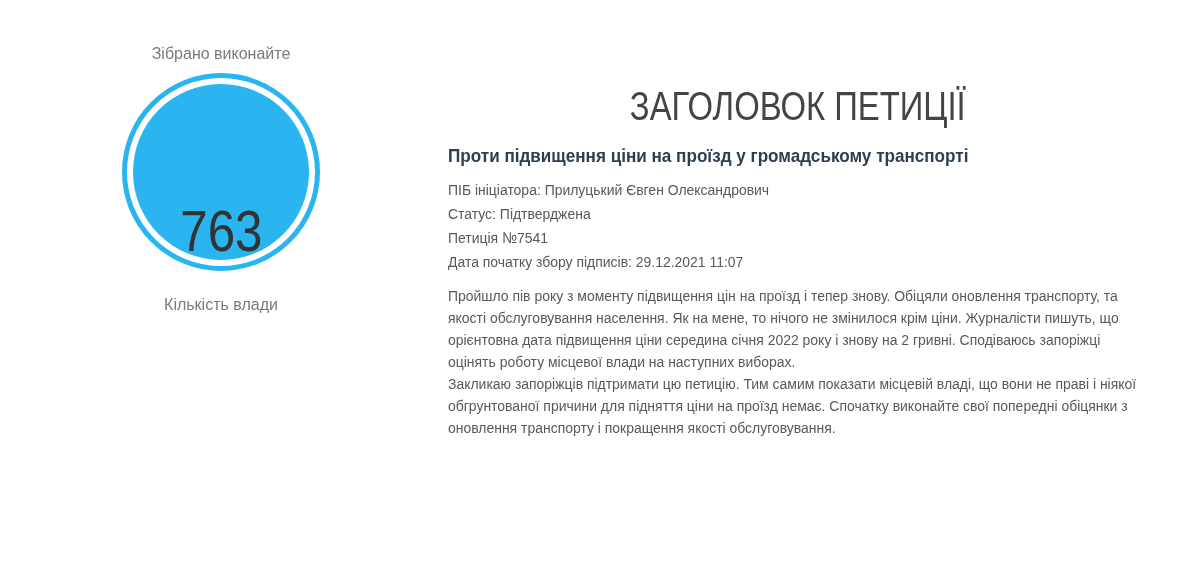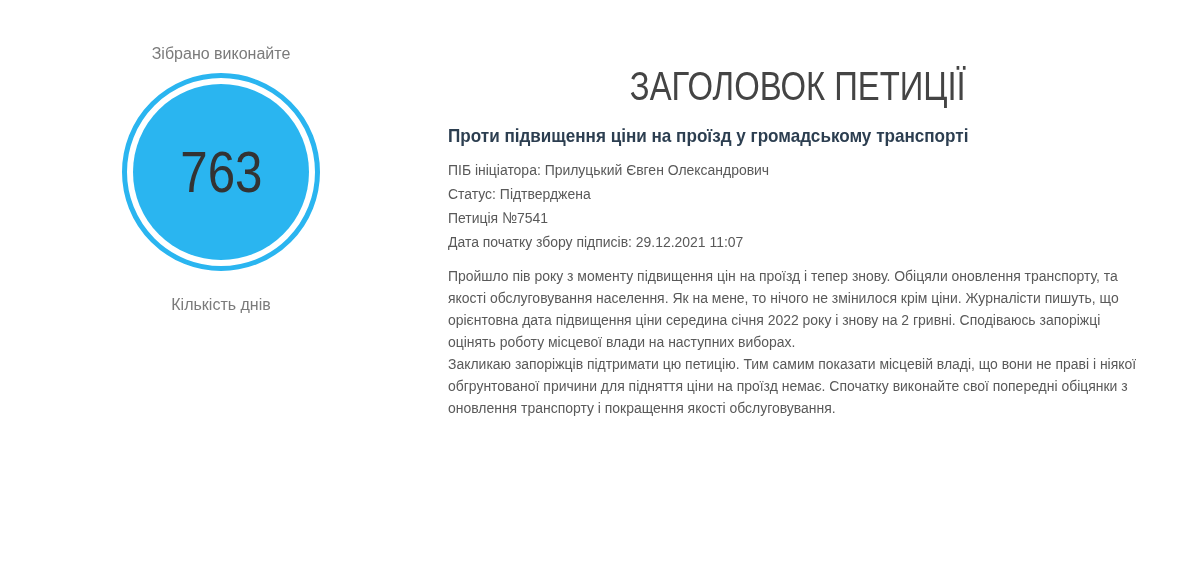--- a/index.html
+++ b/index.html
@@ -35,21 +35,21 @@
     border: 5px solid var(--accent-blue, #2ab5f0);
     border-radius: 50%;
     padding: 6px;
   }
   .sign-disc {
     width: 100%;
     height: 100%;
     border-radius: 50%;
     background: var(--accent-blue, #2ab5f0);
     display: flex;
-    align-items: center;
+    align-items: flex-end;
     justify-content: center;
   }
   .sign-count {
     font-size: 58px;
     font-weight: 300;
     color: var(--count-color, #333333);
     display: inline-block;
     transform: scaleX(0.85);
     line-height: 1;
   }
@@ -72,21 +72,21 @@
     transform: translateY(-7px);
     font-size: 17px;
     color: var(--label-color, #7b7b7b);
     white-space: nowrap;
   }
 
   
   .content {
     position: absolute;
     left: 448px;
-    top: 62px;
+    top: 82px;
     width: 700px;
   }
   .section-heading {
     margin: 0;
     text-align: center;
     font-size: 40px;
     font-weight: 300;
     color: var(--heading-color, #444444);
     line-height: 48px;
     letter-spacing: 0;
@@ -137,21 +137,21 @@
     <div class="stat">
       <div class="stat-label">Зібрано виконайте</div>
       <div class="sign-circle">
         <div class="sign-disc">
           <span class="sign-count">763</span>
         </div>
       </div>
     </div>
 
     <div class="stat days-stat">
-      <div class="stat-label">Кількість днів</div>
+      <div class="stat-label">Кількість влади</div>
     </div>
 
   </aside>
 
   <main class="content">
 
     <h1 class="section-heading">
       <span class="cond">ЗАГОЛОВОК ПЕТИЦІЇ</span>
     </h1>
 

